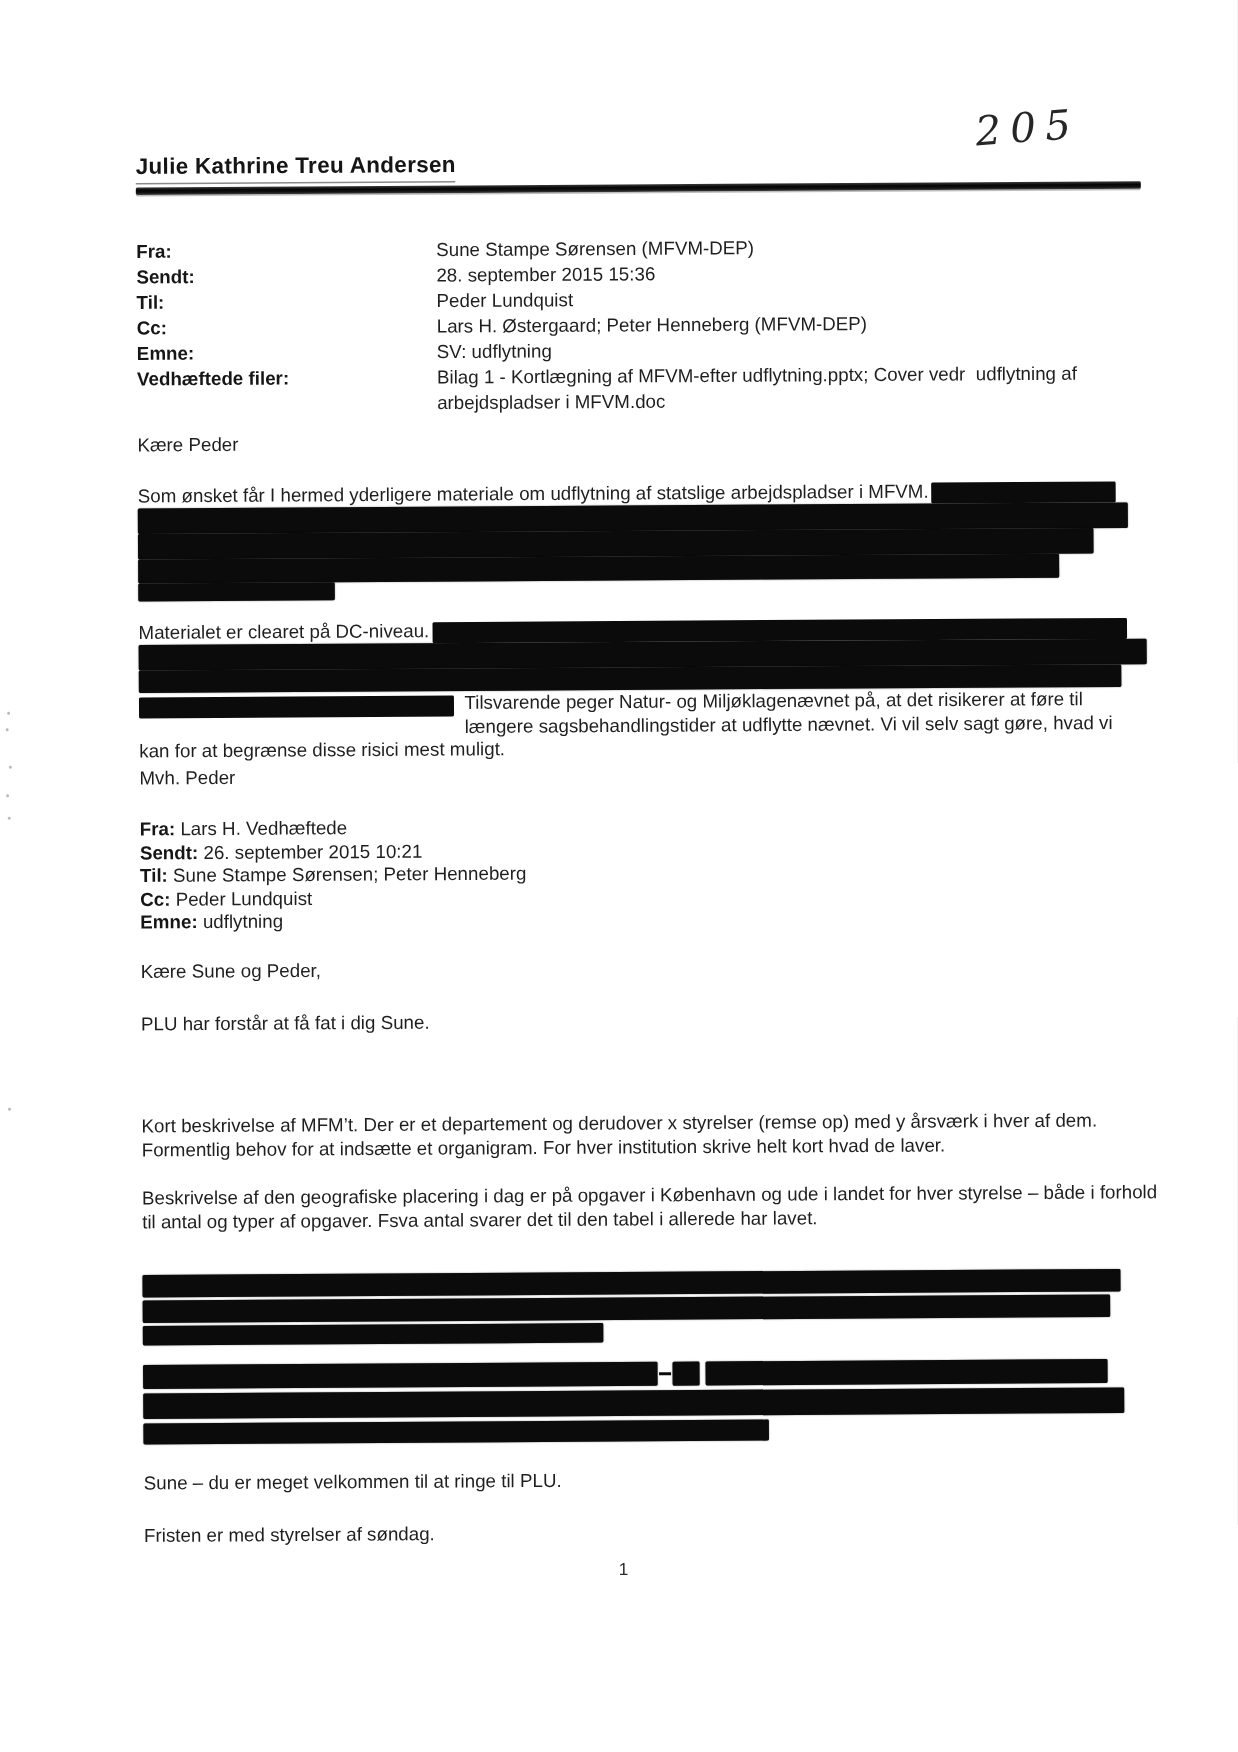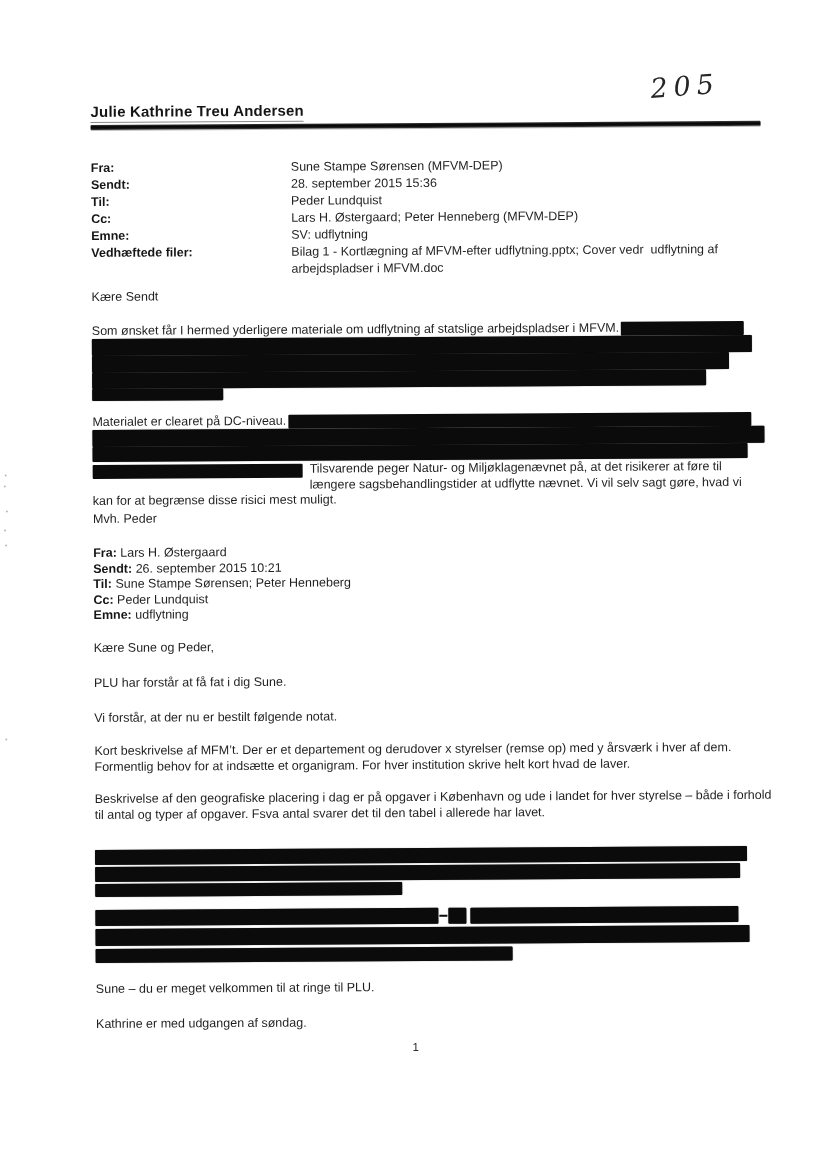--- a/index.html
+++ b/index.html
@@ -107,21 +107,21 @@
       <span class="lab">Til:</span>
       <span class="val">Peder Lundquist</span>
       <span class="lab">Cc:</span>
       <span class="val">Lars H. Østergaard; Peter Henneberg (MFVM-DEP)</span>
       <span class="lab">Emne:</span>
       <span class="val">SV: udflytning</span>
       <span class="lab">Vedhæftede filer:</span>
       <span class="val">Bilag 1 - Kortlægning af MFVM-efter udflytning.pptx; Cover vedr  udflytning af arbejdspladser i MFVM.doc</span>
     </div>
 
-    <p class="line" style="top:288px">Kære Sendt</p>
+    <p class="line" style="top:288px">Kære Peder</p>
 
     <div class="parablk" style="top:321px">
       <div class="frow">
         <span class="txt">Som ønsket får I hermed yderligere materiale om udflytning af statslige arbejdspladser i MFVM.</span>
         <span class="rfill"></span>
       </div>
       <div class="bar a2"></div>
       <div class="bar a3"></div>
       <div class="bar a4"></div>
       <div class="bar a5"></div>
@@ -136,30 +136,29 @@
       <div class="bar b3"></div>
       <div class="tail">
         <span class="rfloat"></span>
         <span>Tilsvarende peger Natur- og Miljøklagenævnet på, at det risikerer at føre til længere sagsbehandlingstider at udflytte nævnet. Vi vil selv sagt gøre, hvad vi kan for at begrænse disse risici mest muligt.</span>
       </div>
     </div>
 
     <p class="line" style="top:510px">Mvh. Peder</p>
 
     <div class="hdr2">
-      <div><span class="lab">Fra:</span> <span>Lars H. Østergaard</span></div>
+      <div><span class="lab">Fra:</span> <span>Lars H. Vedhæftede</span></div>
       <div><span class="lab">Sendt:</span> <span>26. september 2015 10:21</span></div>
       <div><span class="lab">Til:</span> <span>Sune Stampe Sørensen; Peter Henneberg</span></div>
       <div><span class="lab">Cc:</span> <span>Peder Lundquist</span></div>
       <div><span class="lab">Emne:</span> <span>udflytning</span></div>
     </div>
 
     <p class="line" style="top:639px">Kære Sune og Peder,</p>
     <p class="line" style="top:674px">PLU har forstår at få fat i dig Sune.</p>
-    <p class="line" style="top:709px">Vi forstår, at der nu er bestilt følgende notat.</p>
     <p class="line wide" style="top:741px;line-height:16px">Kort beskrivelse af MFM’t. Der er et departement og derudover x styrelser (remse op) med y årsværk i hver af dem. Formentlig behov for at indsætte et organigram. For hver institution skrive helt kort hvad de laver.</p>
     <p class="line wide" style="top:789px;line-height:16px">Beskrivelse af den geografiske placering i dag er på opgaver i København og ude i landet for hver styrelse – både i forhold til antal og typer af opgaver. Fsva antal svarer det til den tabel i allerede har lavet.</p>
 
     <div class="bc">
       <div class="bar c1"></div>
       <div class="bar c2"></div>
       <div class="bar c3"></div>
     </div>
 
     <div class="bd">
@@ -168,21 +167,21 @@
         <span class="ddash"></span>
         <span class="bar d1b"></span>
         <span class="d1gap"></span>
         <span class="bar d1c"></span>
       </div>
       <div class="bar d2"></div>
       <div class="bar d3"></div>
     </div>
 
     <p class="line" style="top:980px">Sune – du er meget velkommen til at ringe til PLU.</p>
-    <p class="line" style="top:1015px">Kathrine er med udgangen af søndag.</p>
+    <p class="line" style="top:1015px">Fristen er med styrelser af søndag.</p>
 
     <div class="pageno">1</div>
 
     <span class="speck" style="left:5px;top:472px"></span>
     <span class="speck" style="left:4px;top:483px"></span>
     <span class="speck" style="left:6px;top:508px"></span>
     <span class="speck" style="left:4px;top:527px"></span>
     <span class="speck" style="left:5px;top:542px"></span>
     <span class="speck" style="left:4px;top:736px"></span>
   </div>

